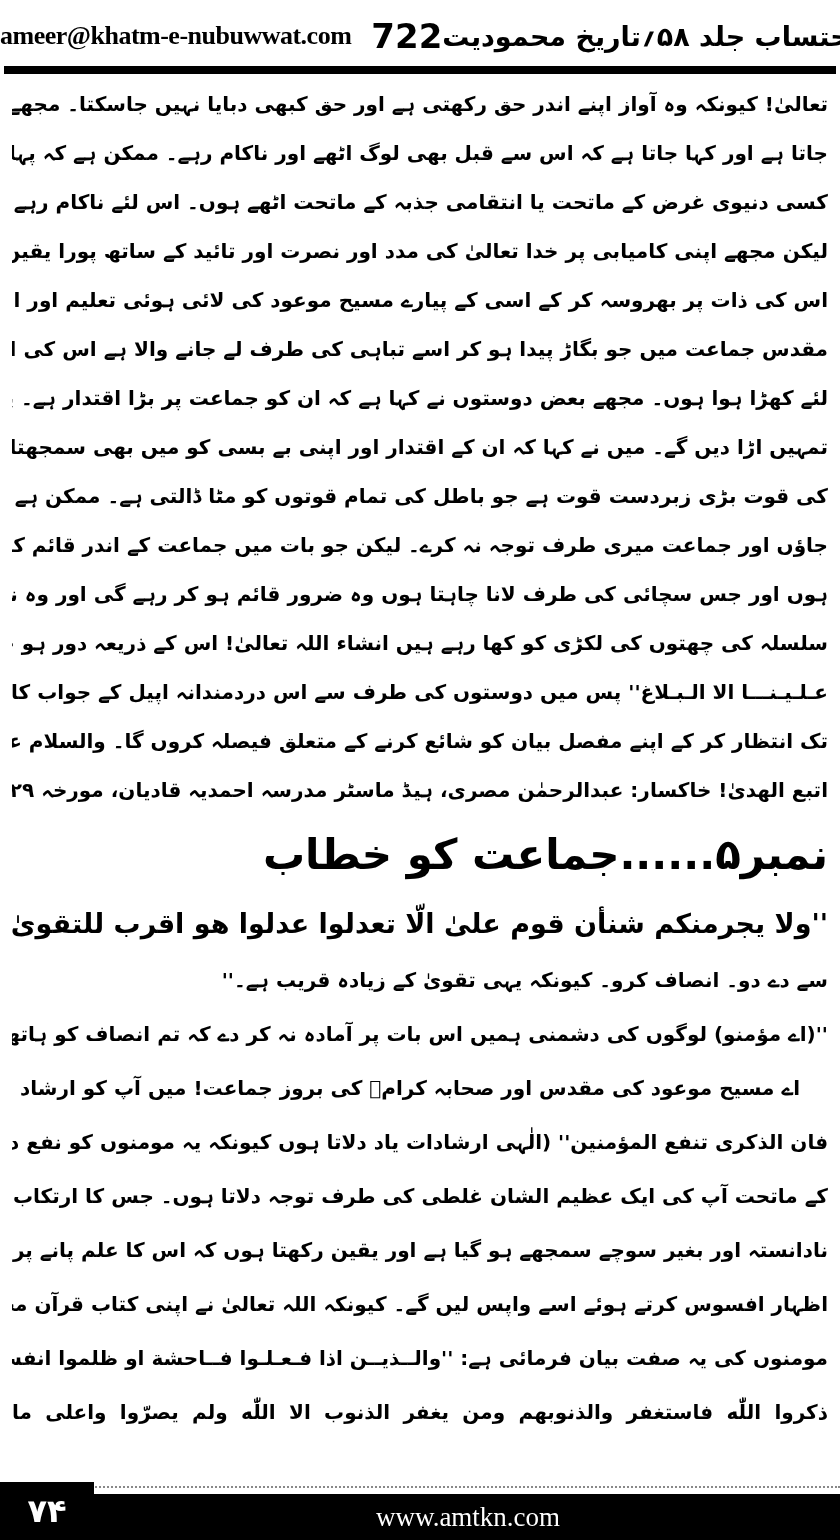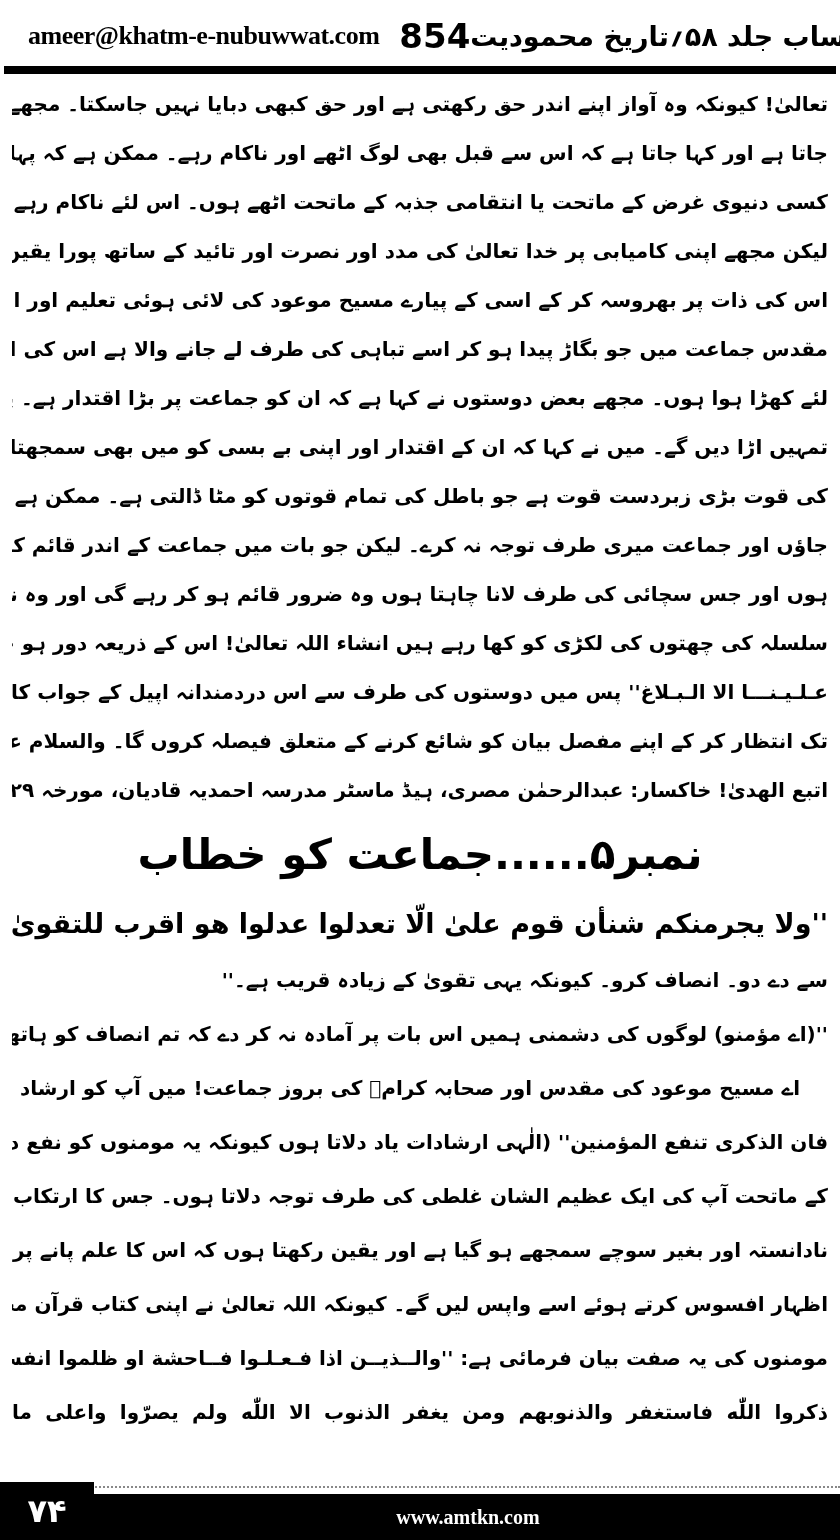--- a/index.html
+++ b/index.html
@@ -9,21 +9,20 @@
     background:#ffffff;
     overflow:hidden;
     font-family:"DejaVu Sans",sans-serif;
     color:#000;
     margin:0 auto;
   }
   
   .hdr{
     display:flex;align-items:center;
     padding:16px 14px 0 0;
-    margin-left:28px;
   }
   .hdr-email{
     font-family:"Liberation Serif",serif;
     font-weight:bold;font-size:26px;letter-spacing:-0.5px;
     white-space:nowrap;
   }
   .hdr-num{
     font-weight:bold;font-size:34px;
     margin-left:20px;
     direction:rtl;
@@ -60,21 +59,20 @@
     overflow:hidden;
     white-space:nowrap;
   }
   .end{text-align-last:right;}
   .indent{padding-right:28px;}
   .heading{
     direction:rtl;
     font-weight:bold;
     font-size:42px;
     height:80px;line-height:80px;
-    text-align:center;
     overflow:hidden;white-space:nowrap;
   }
   .verse{
     direction:rtl;
     font-weight:bold;
     font-size:27px;
     height:58px;line-height:58px;
     text-align:center;
     overflow:hidden;white-space:nowrap;
   }
@@ -87,41 +85,41 @@
     position:absolute;left:0;right:0;bottom:0;
     height:46px;background:#000;
     display:flex;align-items:center;justify-content:center;
   }
   .ftr-links{
     display:flex;gap:16px;
     margin-left:96px;
   }
   .ftr-link{
     font-family:"Liberation Serif",serif;
-    font-weight:bold;font-size:20px;
+    font-weight:normal;font-size:27px;
     color:#fff;white-space:nowrap;
   }
   .ftr-numbox{
     position:absolute;left:0;bottom:0;
     width:94px;height:58px;background:#000;
     display:flex;align-items:center;justify-content:center;
   }
   .ftr-num{
     color:#fff;font-weight:bold;font-size:32px;
     direction:rtl;
   }
 </style>
 </head>
 <body>
 
 <div class="page">
 
   <div class="hdr">
     <span class="hdr-email">ameer@khatm-e-nubuwwat.com</span>
-    <span class="hdr-num">854</span>
+    <span class="hdr-num">722</span>
     <span class="hdr-spacer"></span>
     <span class="hdr-title">احتساب جلد ۵۸؍تاریخ محمودیت</span>
   </div>
   <div class="hdr-rule"></div>
 
   <div class="txt">
     <div class="l">تعالیٰ! کیونکہ وہ آواز اپنے اندر حق رکھتی ہے اور حق کبھی دبایا نہیں جاسکتا۔ مجھے ناکامی سے ڈرایا</div>
     <div class="l">جاتا ہے اور کہا جاتا ہے کہ اس سے قبل بھی لوگ اٹھے اور ناکام رہے۔ ممکن ہے کہ پہلے اٹھنے والے</div>
     <div class="l">کسی دنیوی غرض کے ماتحت یا انتقامی جذبہ کے ماتحت اٹھے ہوں۔ اس لئے ناکام رہے ہوں۔</div>
     <div class="l">لیکن مجھے اپنی کامیابی پر خدا تعالیٰ کی مدد اور نصرت اور تائید کے ساتھ پورا یقین ہے۔ کیونکہ میں</div>

